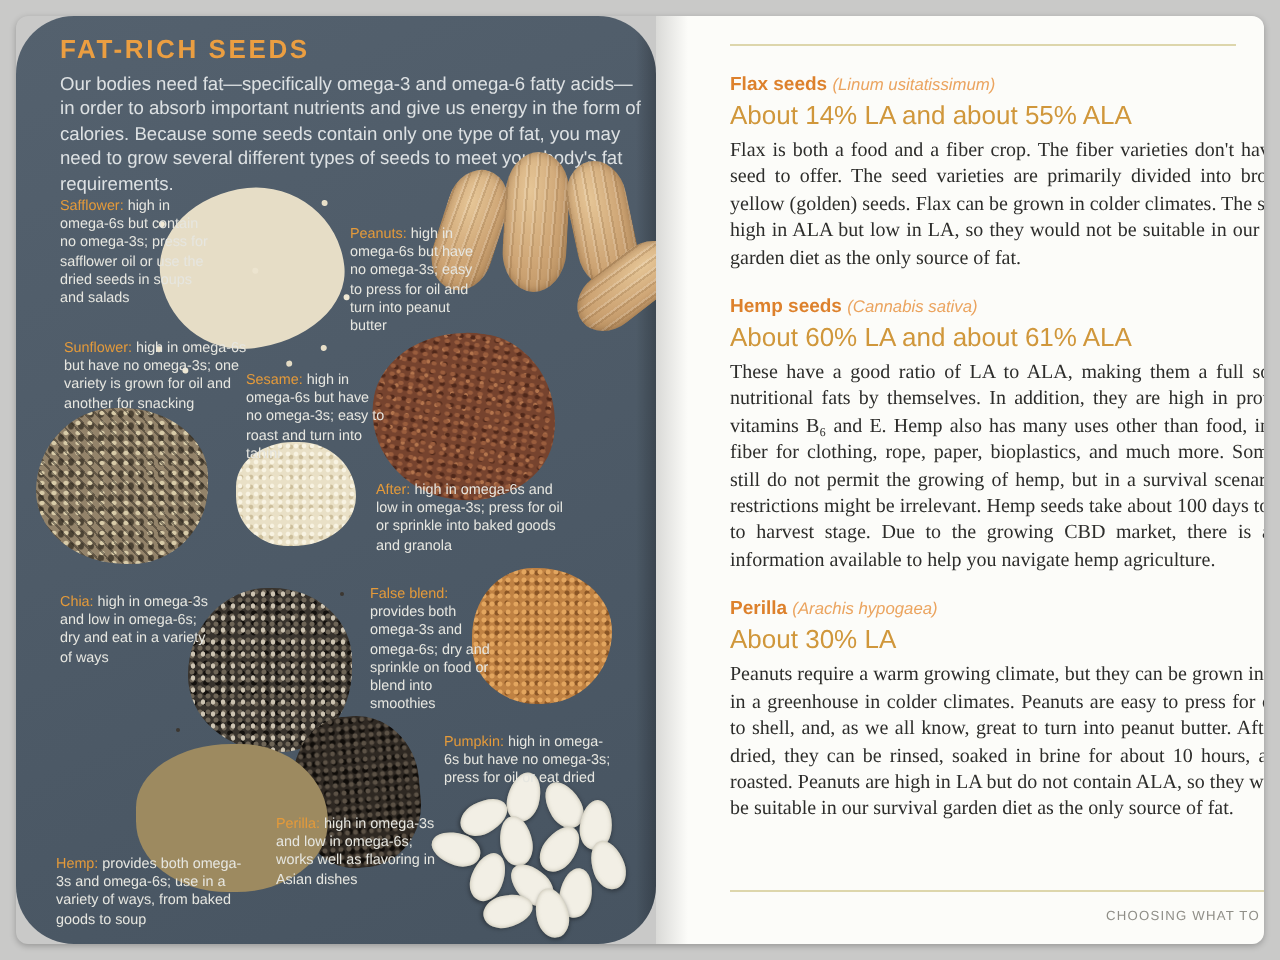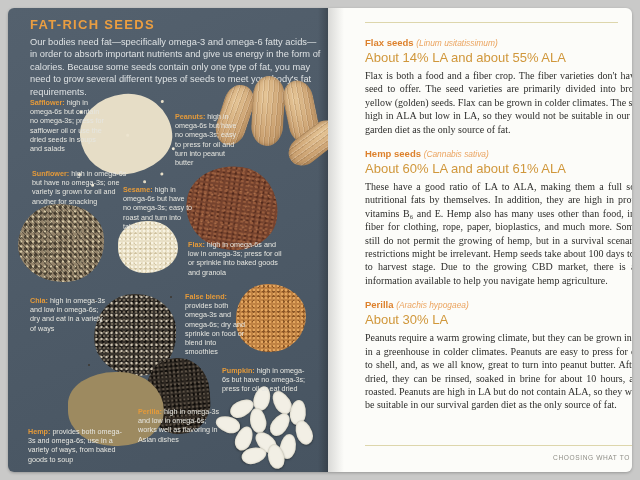--- a/index.html
+++ b/index.html
@@ -10,35 +10,36 @@
   }
   .book{
     position:absolute;left:8px;top:8px;width:624px;height:464px;
     border-radius:6px;overflow:hidden;box-shadow:0 1px 3px rgba(0,0,0,.25);
   }
   
   .left-page{
     position:absolute;left:0;top:0;width:320px;height:464px;
     background:linear-gradient(155deg,#54616e 0%,#4d5a67 55%,#475461 100%);
     overflow:hidden;
+    border-radius:29px;
   }
   .left-seam{position:absolute;right:0;top:0;width:10px;height:100%;
     background:linear-gradient(to right,rgba(0,0,0,0),rgba(0,0,0,.22));}
   .lp-title{
     position:absolute;left:22px;top:9px;
     font-size:13px;font-weight:bold;letter-spacing:1.3px;color:#eb9e41;
   }
   .lp-intro{
     position:absolute;left:22px;top:28px;width:293px;
     font-size:9.3px;line-height:12.4px;color:#dde1e3;
   }
   .seedlabel{
     position:absolute;font-size:7.2px;line-height:9.2px;color:#e6e6e0;z-index:5;
   }
-  .sname{color:#e49a3a;font-weight:bold;}
+  .sname{color:#e49a3a;font-weight:normal;}
   .lbl-safflower{left:22px;top:90px;width:74px;}
   .lbl-peanuts{left:167px;top:104px;width:64px;}
   .lbl-sunflower{left:24px;top:161px;width:100px;}
   .lbl-sesame{left:115px;top:177px;width:70px;}
   .lbl-flax{left:180px;top:232px;width:100px;}
   .lbl-falseflax{left:177px;top:284px;width:64px;}
   .lbl-chia{left:22px;top:288px;width:80px;}
   .lbl-pumpkin{left:214px;top:358px;width:84px;}
   .lbl-perilla{left:130px;top:399px;width:86px;}
   .lbl-hemp{left:20px;top:419px;width:100px;}
@@ -215,21 +216,21 @@
         <span class="ps"></span>
         <span class="ps"></span>
         <span class="ps"></span>
       <span class="ps"></span>
     </div>
 
     <div class="seedlabel lbl-safflower"><span class="sname">Safflower:</span> <span>high in omega-6s but contain no omega-3s; press for safflower oil or use the dried seeds in soups and salads</span></div>
     <div class="seedlabel lbl-peanuts"><span class="sname">Peanuts:</span> <span>high in omega-6s but have no omega-3s; easy to press for oil and turn into peanut butter</span></div>
     <div class="seedlabel lbl-sunflower"><span class="sname">Sunflower:</span> <span>high in omega-6s but have no omega-3s; one variety is grown for oil and another for snacking</span></div>
     <div class="seedlabel lbl-sesame"><span class="sname">Sesame:</span> <span>high in omega-6s but have no omega-3s; easy to roast and turn into tahini</span></div>
-    <div class="seedlabel lbl-flax"><span class="sname">Flax:</span> <span>high in omega-6s and low in omega-3s; press for oil or sprinkle into baked goods and granola</span></div>
+    <div class="seedlabel lbl-flax"><span class="sname">After:</span> <span>high in omega-6s and low in omega-3s; press for oil or sprinkle into baked goods and granola</span></div>
     <div class="seedlabel lbl-falseflax"><span class="sname">False blend:</span> <span>provides both omega-3s and omega-6s; dry and sprinkle on food or blend into smoothies</span></div>
     <div class="seedlabel lbl-chia"><span class="sname">Chia:</span> <span>high in omega-3s and low in omega-6s; dry and eat in a variety of ways</span></div>
     <div class="seedlabel lbl-pumpkin"><span class="sname">Pumpkin:</span> <span>high in omega-6s but have no omega-3s; press for oil or eat dried</span></div>
     <div class="seedlabel lbl-perilla"><span class="sname">Perilla:</span> <span>high in omega-3s and low in omega-6s; works well as flavoring in Asian dishes</span></div>
     <div class="seedlabel lbl-hemp"><span class="sname">Hemp:</span> <span>provides both omega-3s and omega-6s; use in a variety of ways, from baked goods to soup</span></div>
 
     <div class="left-seam"></div>
   </div>
 
   <div class="right-page">

